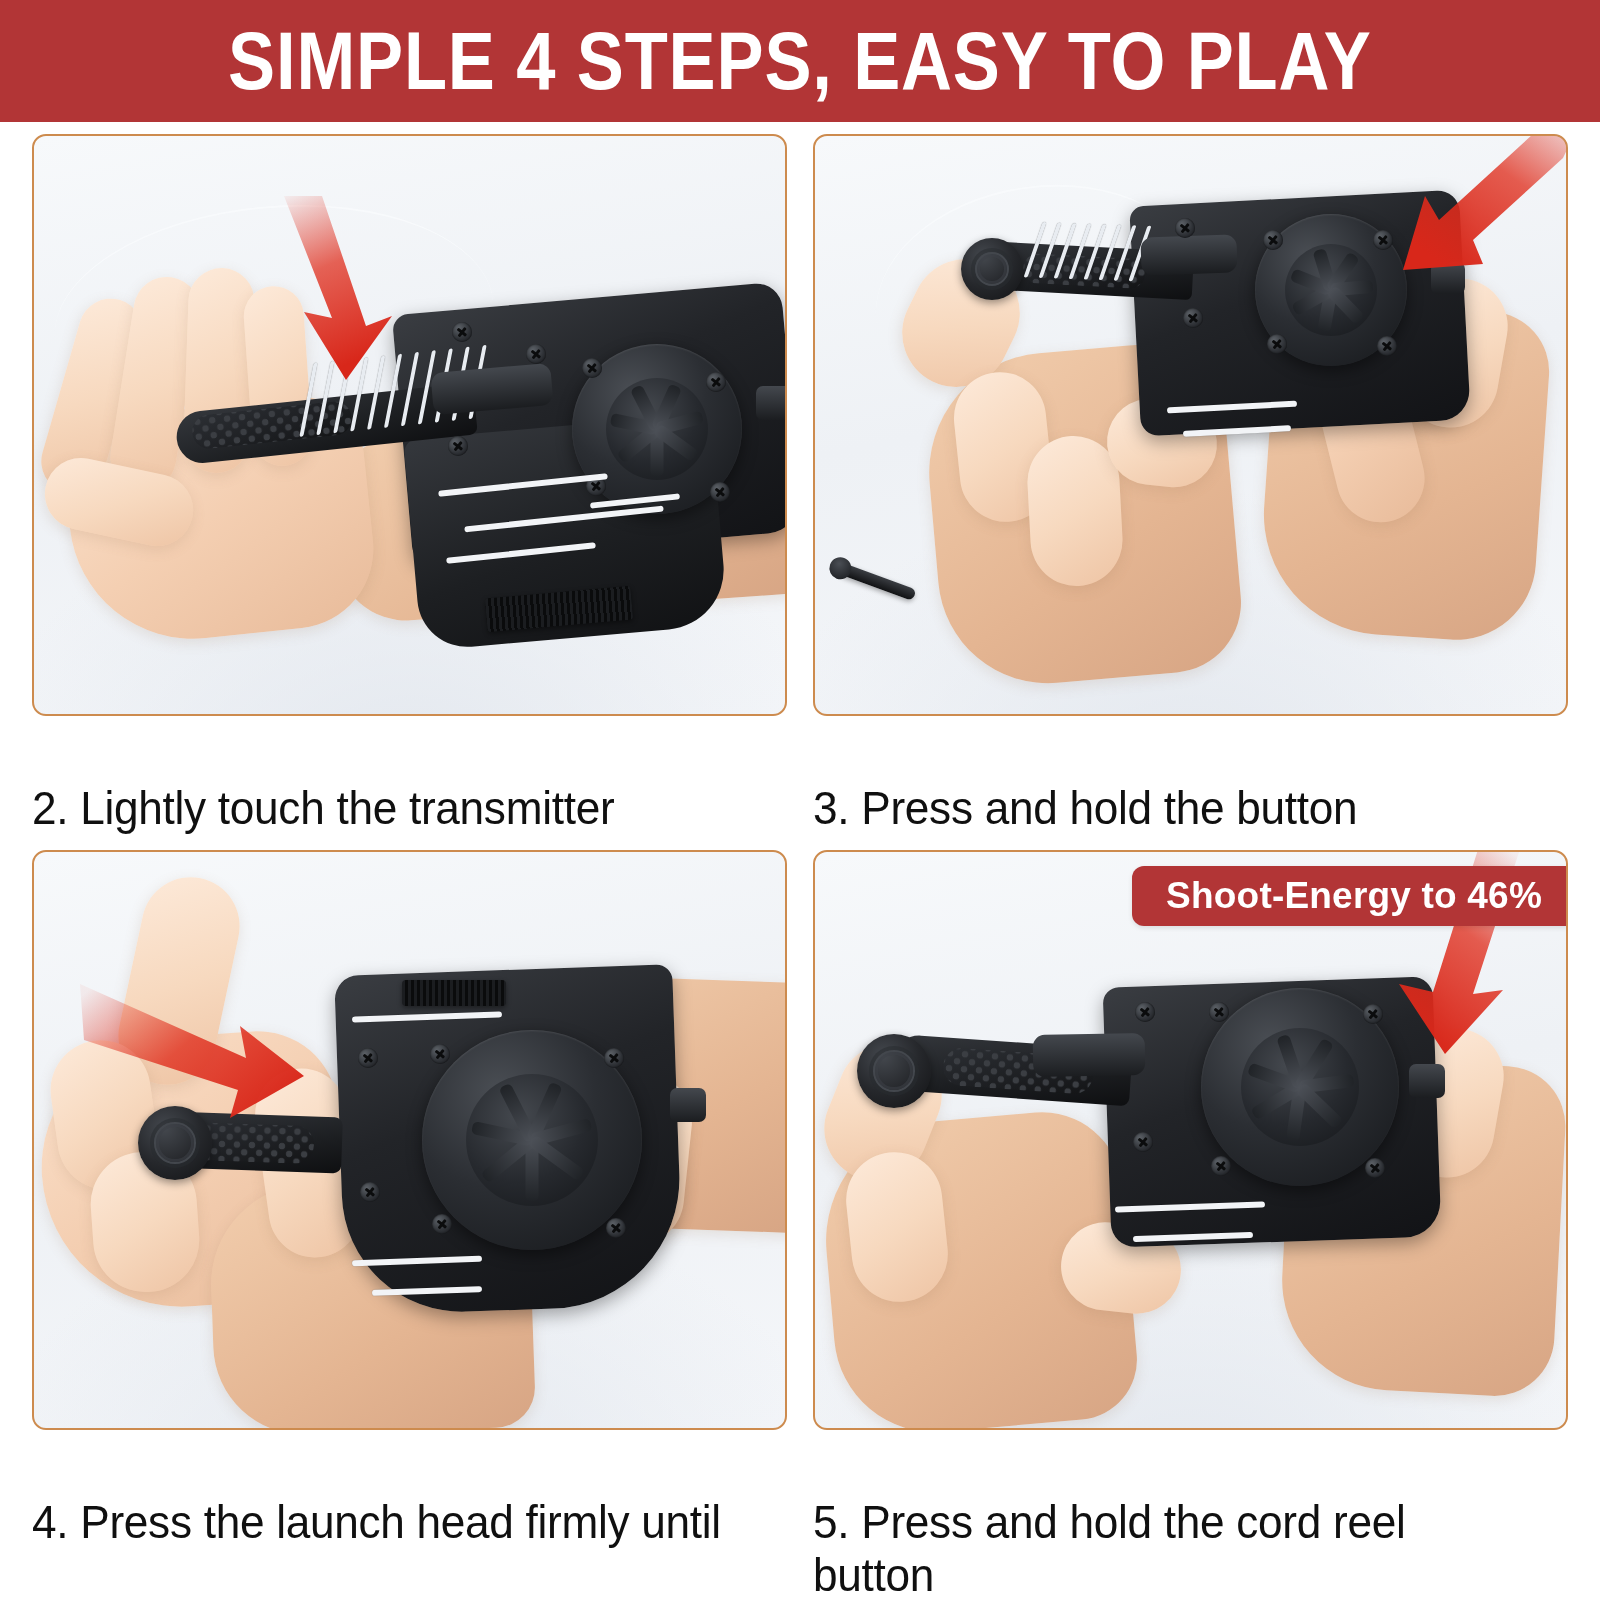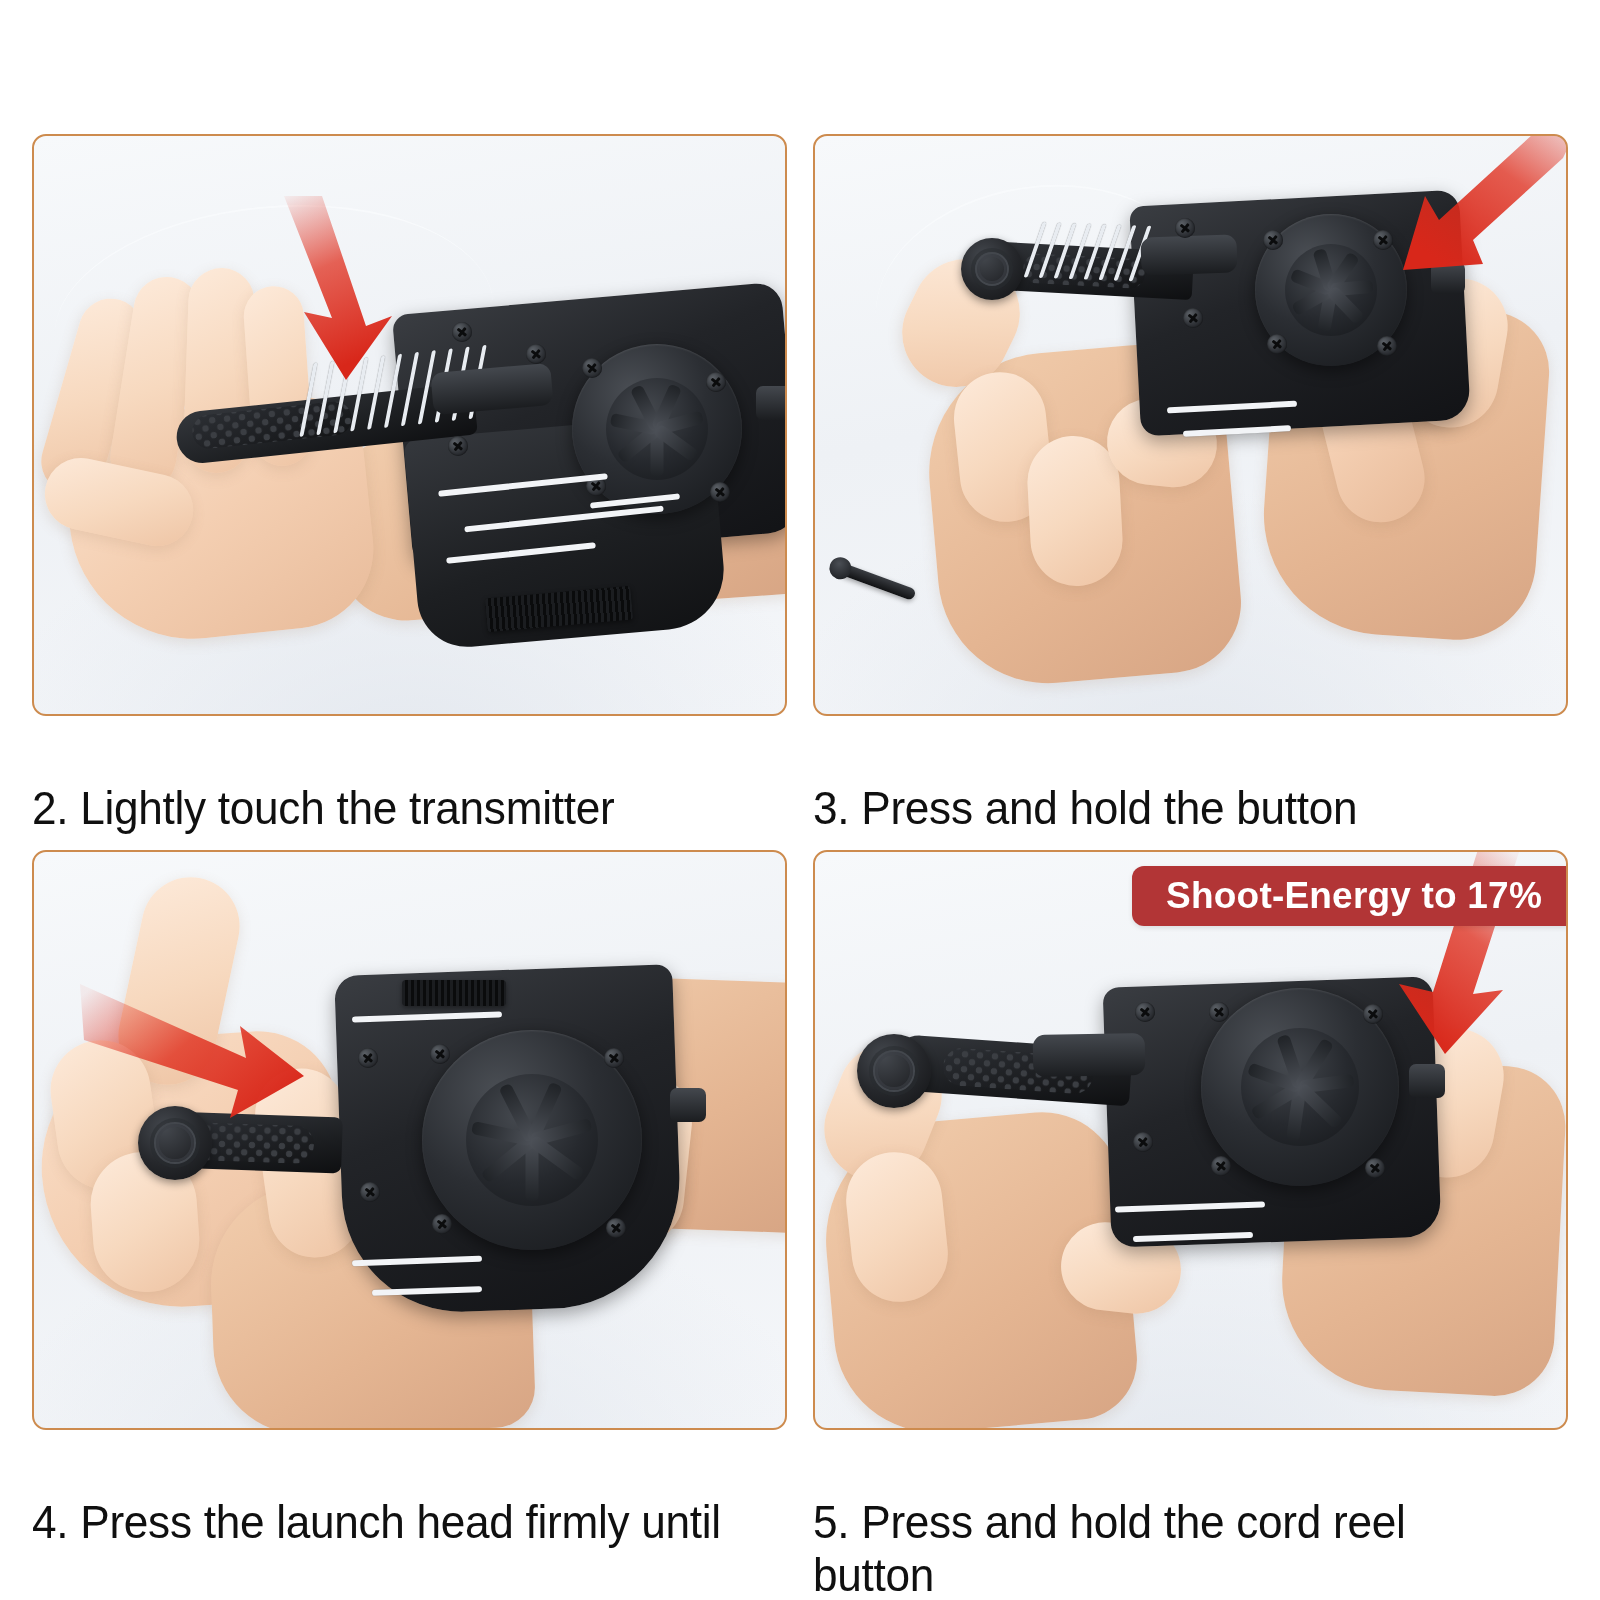--- a/index.html
+++ b/index.html
@@ -209,20 +209,23 @@
 
   
   .arrow { position:absolute; z-index:30; }
   .arrow svg { display:block; }
 </style>
 </head>
 <body>
 
 <div class="page">
 
+  <div class="header-banner">
+    <div class="header-title">SIMPLE 4 STEPS, EASY TO PLAY</div>
+  </div>
 
   <div class="grid">
 
     <div class="cell cell-1">
       <div class="photo">
         <div class="scene">
           <div class="bg-shade"></div>
 
           <div class="skin dark" style="left:300px;top:288px;width:470px;height:185px;border-radius:70px 20px 20px 70px;transform:rotate(-4deg);"></div>
 
@@ -509,21 +512,21 @@
                   <stop offset="0%" stop-color="#e0301f" stop-opacity="0.05"></stop>
                   <stop offset="45%" stop-color="#e0301f" stop-opacity="0.78"></stop>
                   <stop offset="100%" stop-color="#d8271a" stop-opacity="1"></stop>
                 </linearGradient>
               </defs>
               <path d="M106 2 L146 8 L98 156 L128 152 L70 216 L24 146 L58 154 Z" fill="url(#ag4)"></path>
             </svg>
           </div>
         </div>
 
-        <div class="badge">Shoot-Energy to 17%</div>
+        <div class="badge">Shoot-Energy to 46%</div>
       </div>
 
       <div class="caption">
         <span class="cline">5. Press and hold the cord reel button</span>
         
       </div>
     </div>
 
   </div>
 </div>

